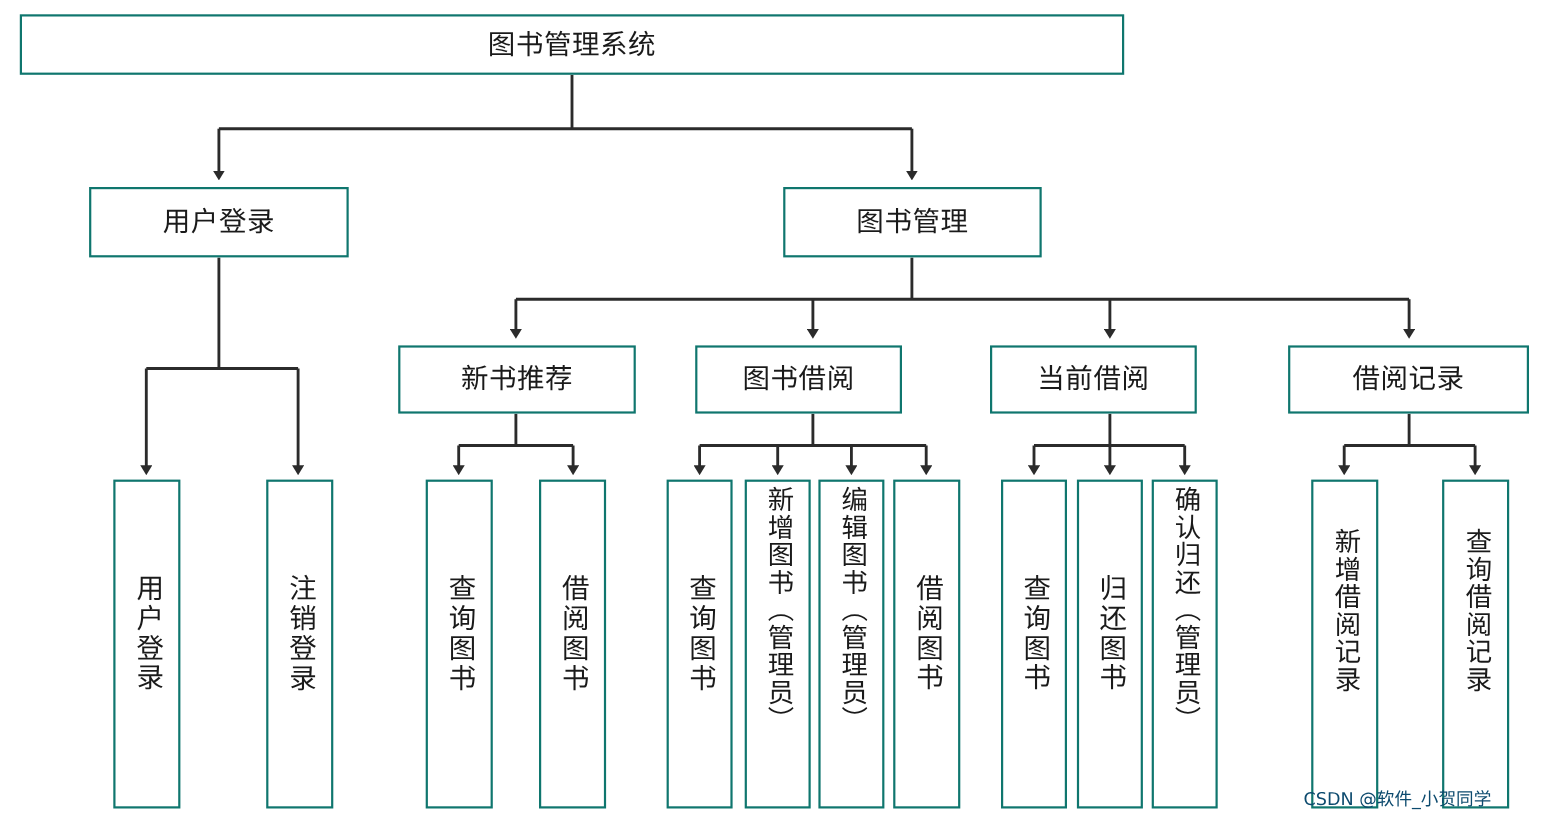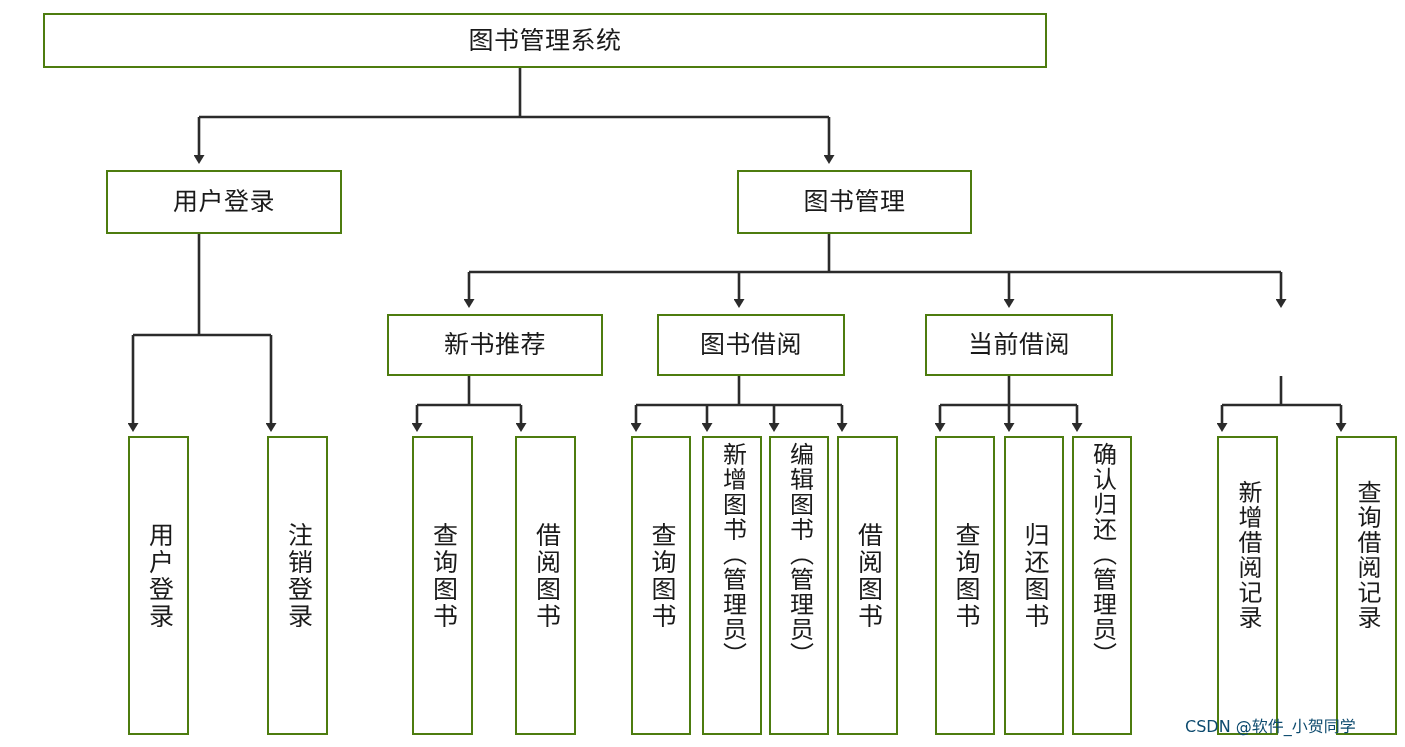--- a/index.html
+++ b/index.html
@@ -23,26 +23,25 @@
     left: 0;
     top: 0;
     width: 1405px;
     height: 747px;
     pointer-events: none;
   }
   .node {
     position: absolute;
     box-sizing: border-box;
     background: #ffffff;
-    border: 2px solid #4d7c0f;
+    border: 2px solid #0f766e;
     display: flex;
     align-items: center;
     justify-content: center;
     z-index: 2;
-    margin-left: 25px;
   }
   .node .node-label {
     display: block;
     color: #1a1a1a;
     letter-spacing: 0.5px;
     line-height: 1.18;
     text-align: center;
     white-space: nowrap;
   }
   .node.horiz .node-label {
@@ -142,20 +141,23 @@
 
   <div class="node horiz" style="left:712px; top:170px; width:235px; height:64px;">
     <span class="node-label">图书管理</span>
   </div>
   <div class="node horiz" style="left:632px; top:314px; width:188px; height:62px;">
     <span class="node-label">图书借阅</span>
   </div>
   <div class="node horiz" style="left:900px; top:314px; width:188px; height:62px;">
     <span class="node-label">当前借阅</span>
   </div>
+  <div class="node horiz" style="left:1171px; top:314px; width:219px; height:62px;">
+    <span class="node-label">借阅记录</span>
+  </div>
 
   <div class="node vert" style="left:103px; top:436px; width:61px; height:299px; padding-top:84px;">
     <span class="node-label">用户登录</span>
   </div>
   <div class="node vert" style="left:242px; top:436px; width:61px; height:299px; padding-top:84px;">
     <span class="node-label">注销登录</span>
   </div>
 
   <div class="node vert" style="left:387px; top:436px; width:61px; height:299px; padding-top:84px;">
     <span class="node-label">查询图书</span>

